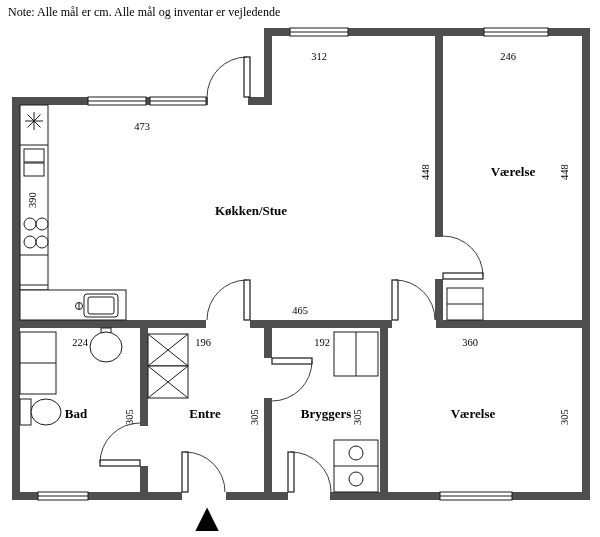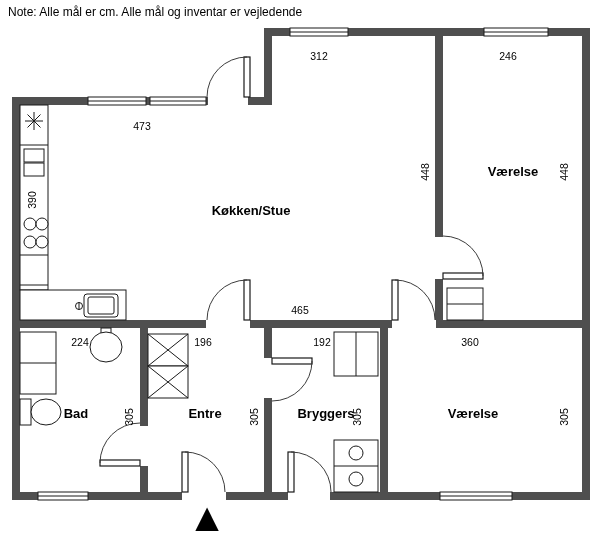--- a/index.html
+++ b/index.html
@@ -1,17 +1,17 @@
 <!DOCTYPE html>
 <html><head>
 <meta charset="utf-8">
 <style>
   html,body{margin:0;padding:0;background:#ffffff}
   .stage{position:relative;width:600px;height:537px;background:#ffffff;
-         font-family:Liberation Sans, sans-serif;overflow:hidden}
+         font-family:Liberation Serif, serif;overflow:hidden}
   .stage svg{position:absolute;left:0;top:0;display:block}
   .win{fill:#ffffff;stroke:#1a1a1a;stroke-width:1}
   .open{fill:#ffffff}
   .fix{fill:#ffffff;stroke:#1a1a1a;stroke-width:1}
   .thin{fill:none;stroke:#1a1a1a;stroke-width:1}
   .arc{fill:none;stroke:#3c3c3c;stroke-width:1}
   .leaf{fill:#ffffff;stroke:#1a1a1a;stroke-width:1.2}
   text{fill:#000000}
   .dim{font-size:10.5px}
   .room{font-size:13px;font-weight:700}

